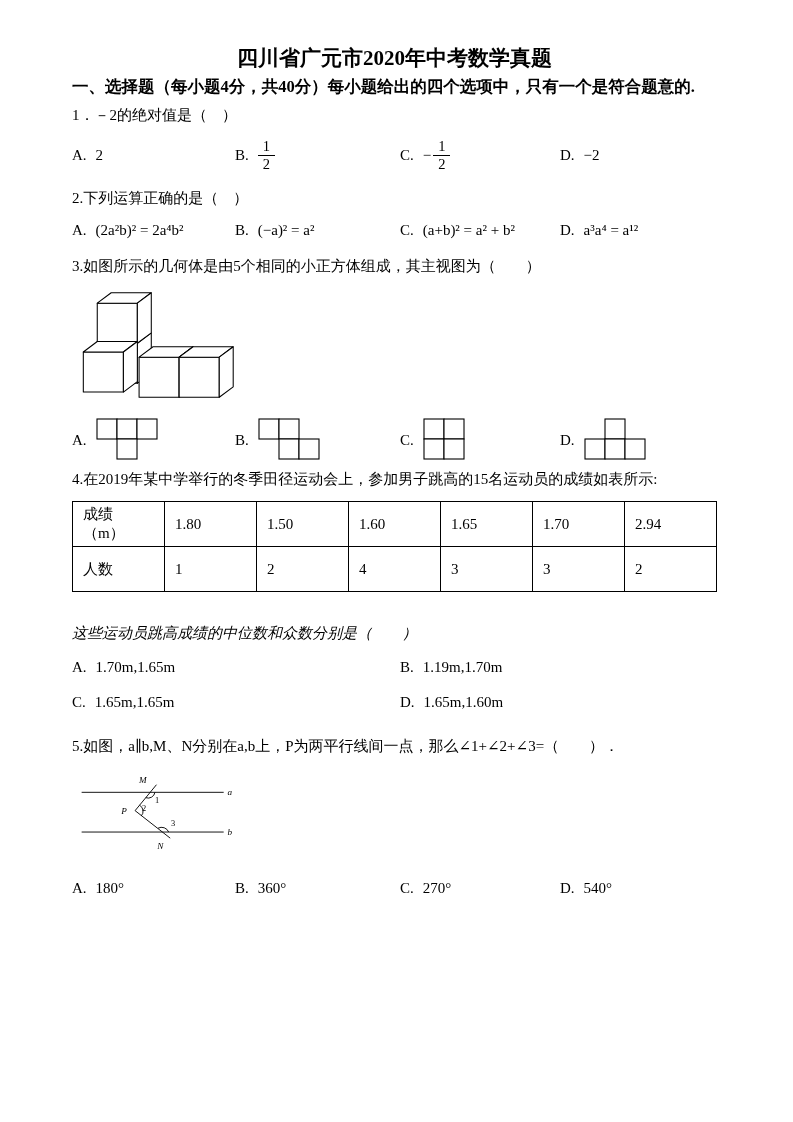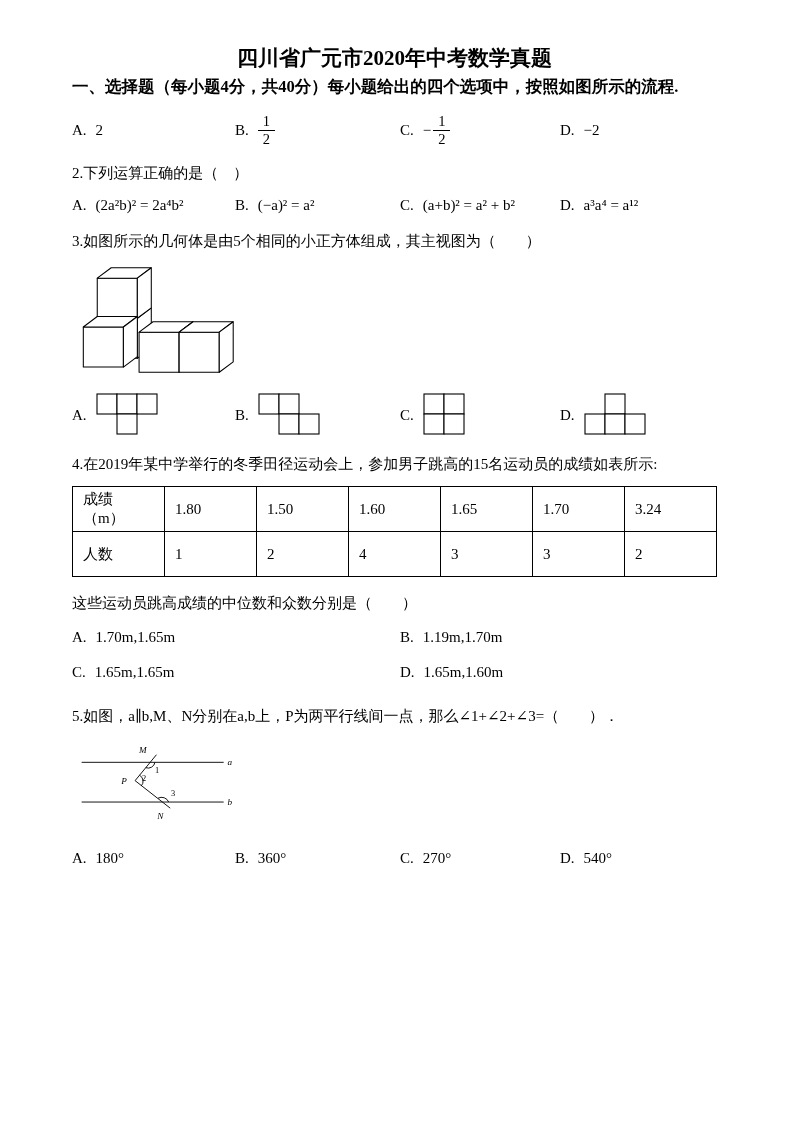--- a/index.html
+++ b/index.html
@@ -20,45 +20,46 @@
   .frac { display: inline-flex; flex-direction: column; align-items: center;
           vertical-align: middle; line-height: 1.15; font-size: 14.5px; }
   .frac .num { padding: 0 5px; border-bottom: 1px solid #000; }
   .frac .den { padding: 0 5px; }
   .q1-row { min-height: 48px; margin: 6px 0 2px 0; }
   .q2-stem { margin-top: 10px; }
   .q2-row { margin: 14px 0 6px 0; }
   .q3-stem { margin-top: 18px; }
   .solid-fig-wrap { margin: 8px 0 0 0; }
   .q3-row { margin: 12px 0 6px 0; align-items: center; }
-  .q4-stem { margin-top: 18px; }
+  .q4-stem { margin-top: 8px; }
   .score-table { border-collapse: collapse; margin: 12px 0 0 0; padding-left: 7px; }
   .score-table td { border: 1px solid #000; font-size: 15px; padding: 2px 10px;
                     height: 45px; vertical-align: middle; }
   .score-table td.c0 { width: 92px; }
   .score-table td.cn { width: 92px; }
-  .substem { margin-top: 17px; }
+  .substem { margin-top: 32px; font-style: italic; }
   .options-grid { display: grid; grid-template-columns: 328px 1fr;
                   row-gap: 18px; font-size: 15px; margin-top: 16px; }
   .q5-stem { margin-top: 26px; }
   .pl-fig-wrap { margin: 10px 0 0 2px; }
   .q5-row { margin: 14px 0 6px 0; }
   .q6-stem { margin-top: 16px; }
   .var { font-style: italic; }
   svg { display: block; }
 </style>
 </head>
 <body>
 
 <div class="page">
 
   <h1 class="title">四川省广元市2020年中考数学真题</h1>
 
-  <div class="section-heading">一、选择题（每小题4分，共40分）每小题给出的四个选项中，按照如图所示的流程.</div>
-
+  <div class="section-heading">一、选择题（每小题4分，共40分）每小题给出的四个选项中，只有一个是符合题意的.</div>
+
+  <div class="stem">1．－2的绝对值是（　）</div>
   <div class="options-row q1-row">
     <div class="opt col-1">
       <span class="opt-label">A.</span>
       <span>2</span>
     </div>
     <div class="opt col-2">
       <span class="opt-label">B.</span>
       <span class="frac">
         <span class="num">1</span>
         <span class="den">2</span>
@@ -177,21 +178,21 @@
 
   <table class="score-table">
     <tbody>
         <tr>
       <td class="c0">成绩（m）</td>
       <td class="cn">1.80</td>
       <td class="cn">1.50</td>
       <td class="cn">1.60</td>
       <td class="cn">1.65</td>
       <td class="cn">1.70</td>
-      <td class="cn">3.24</td>
+      <td class="cn">2.94</td>
     </tr>
     <tr>
       <td class="c0">人数</td>
       <td class="cn">1</td>
       <td class="cn">2</td>
       <td class="cn">4</td>
       <td class="cn">3</td>
       <td class="cn">3</td>
       <td class="cn">2</td>
     </tr>

